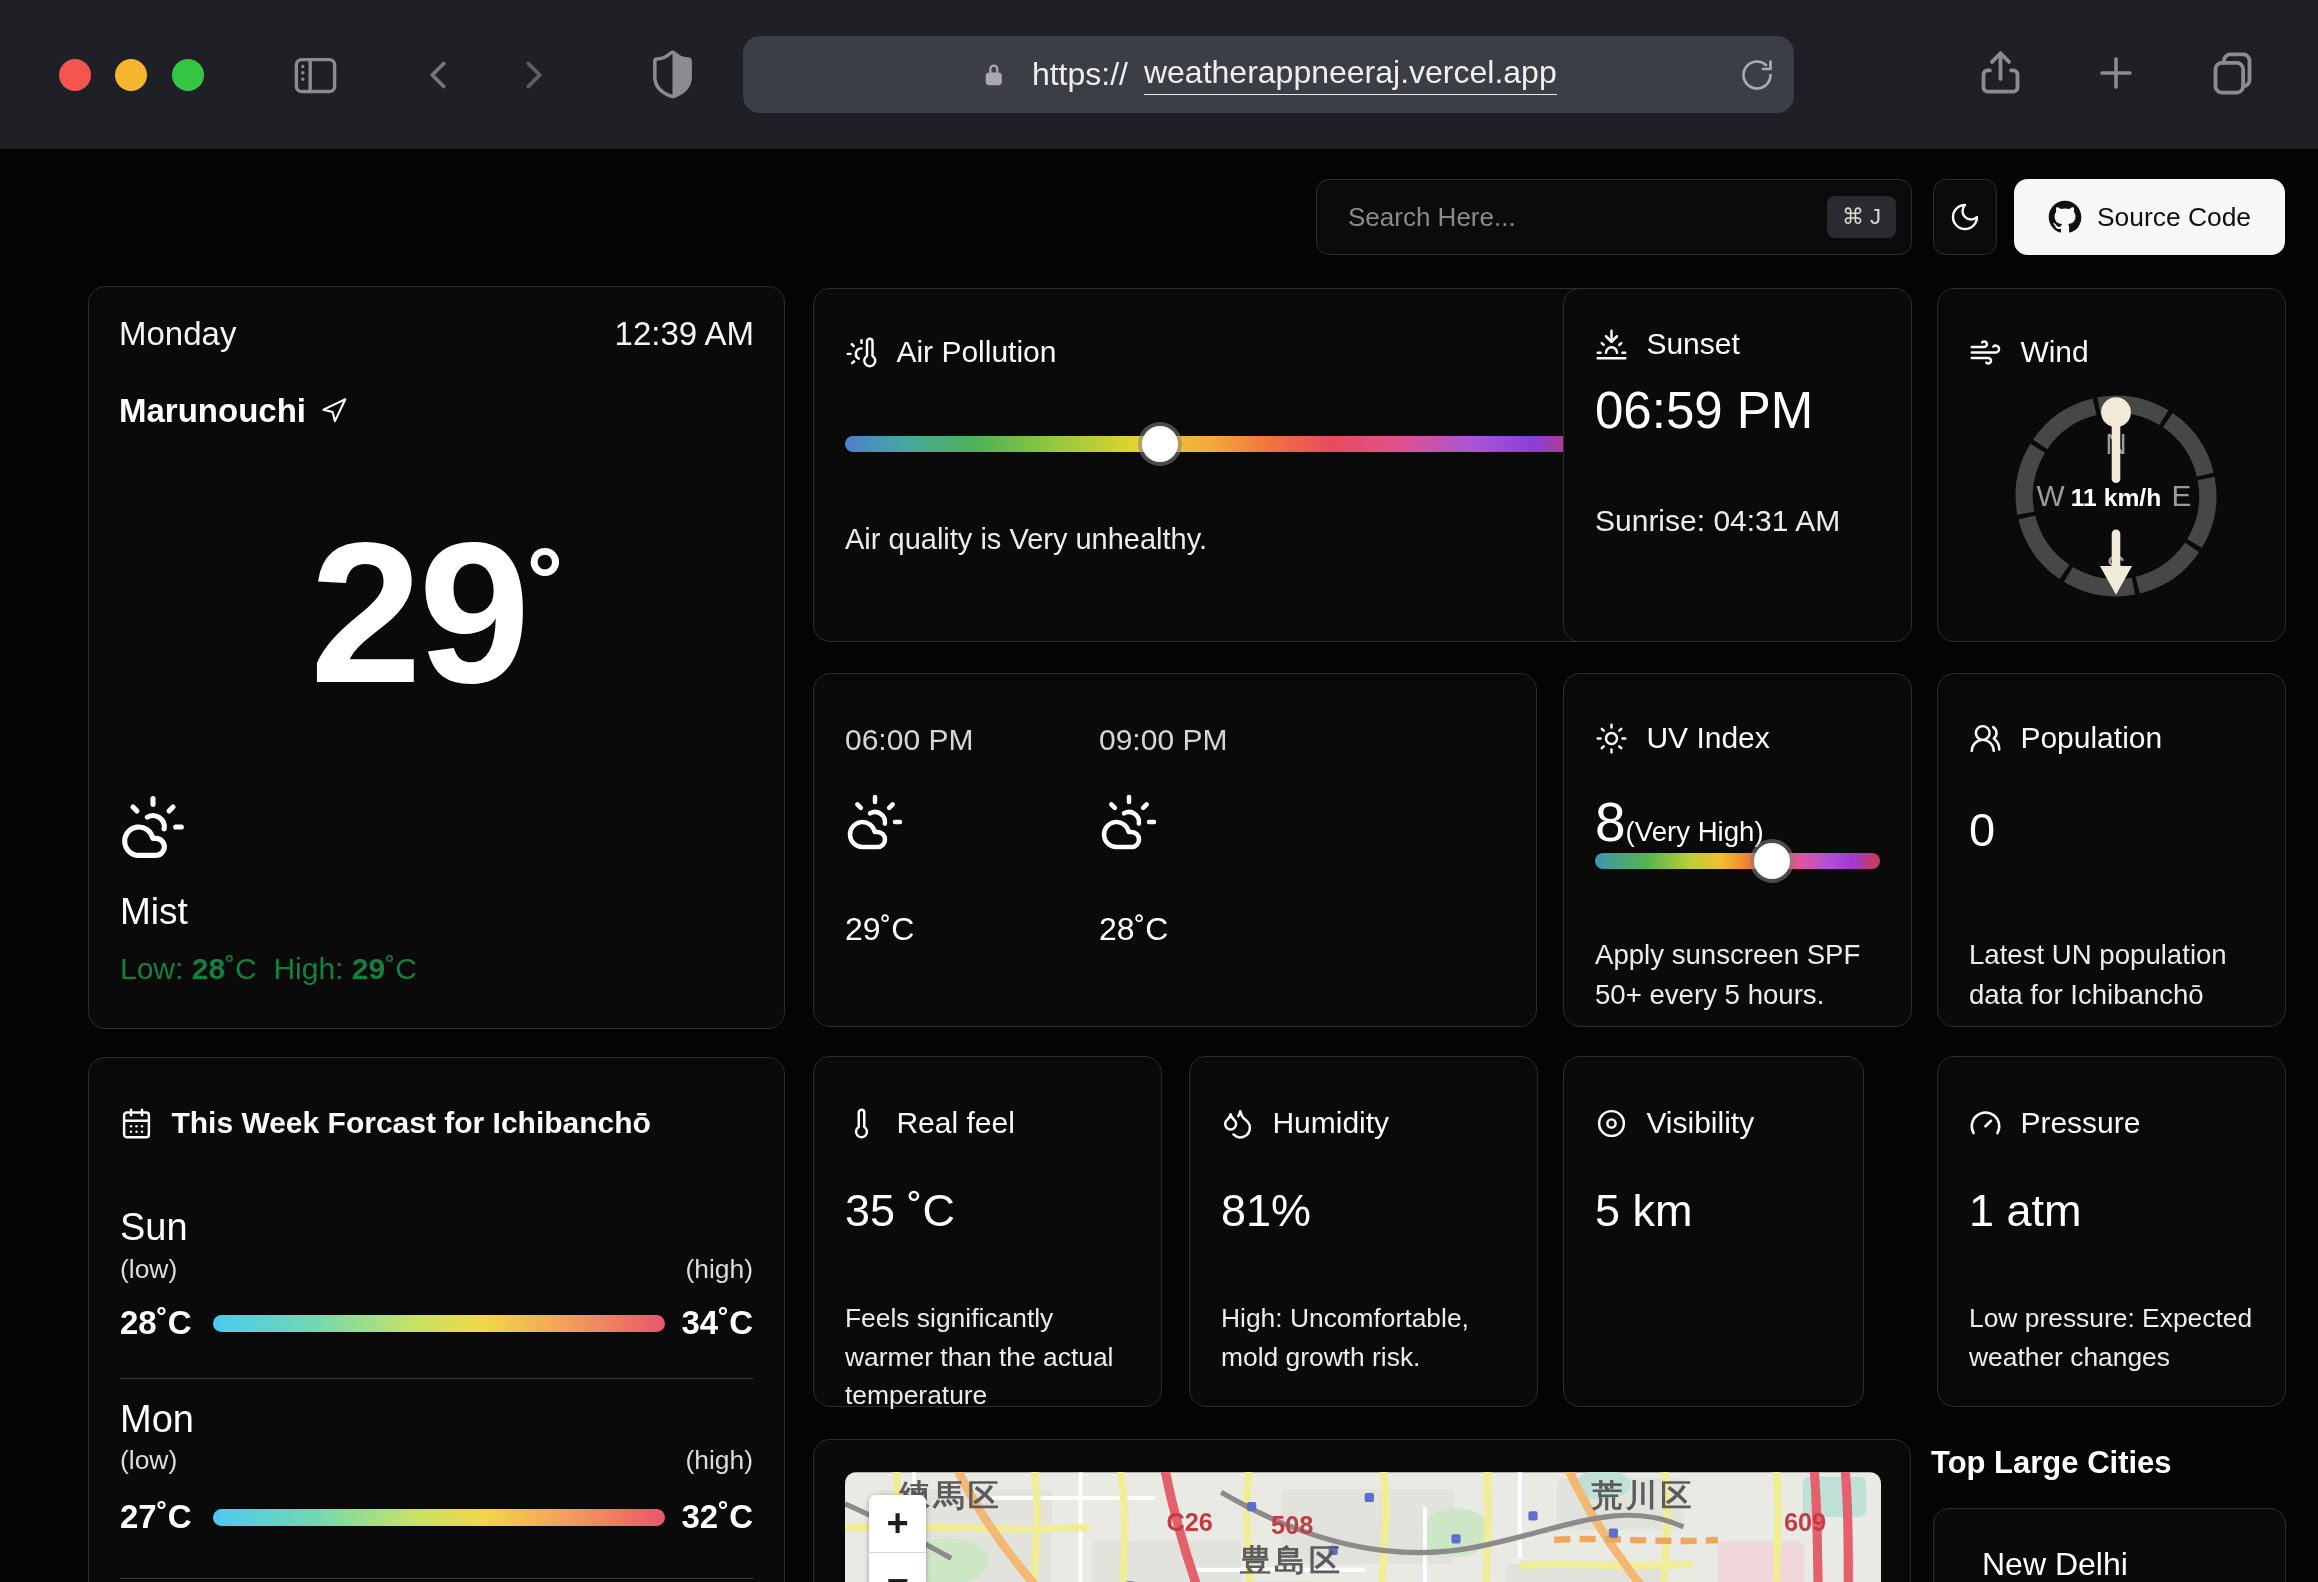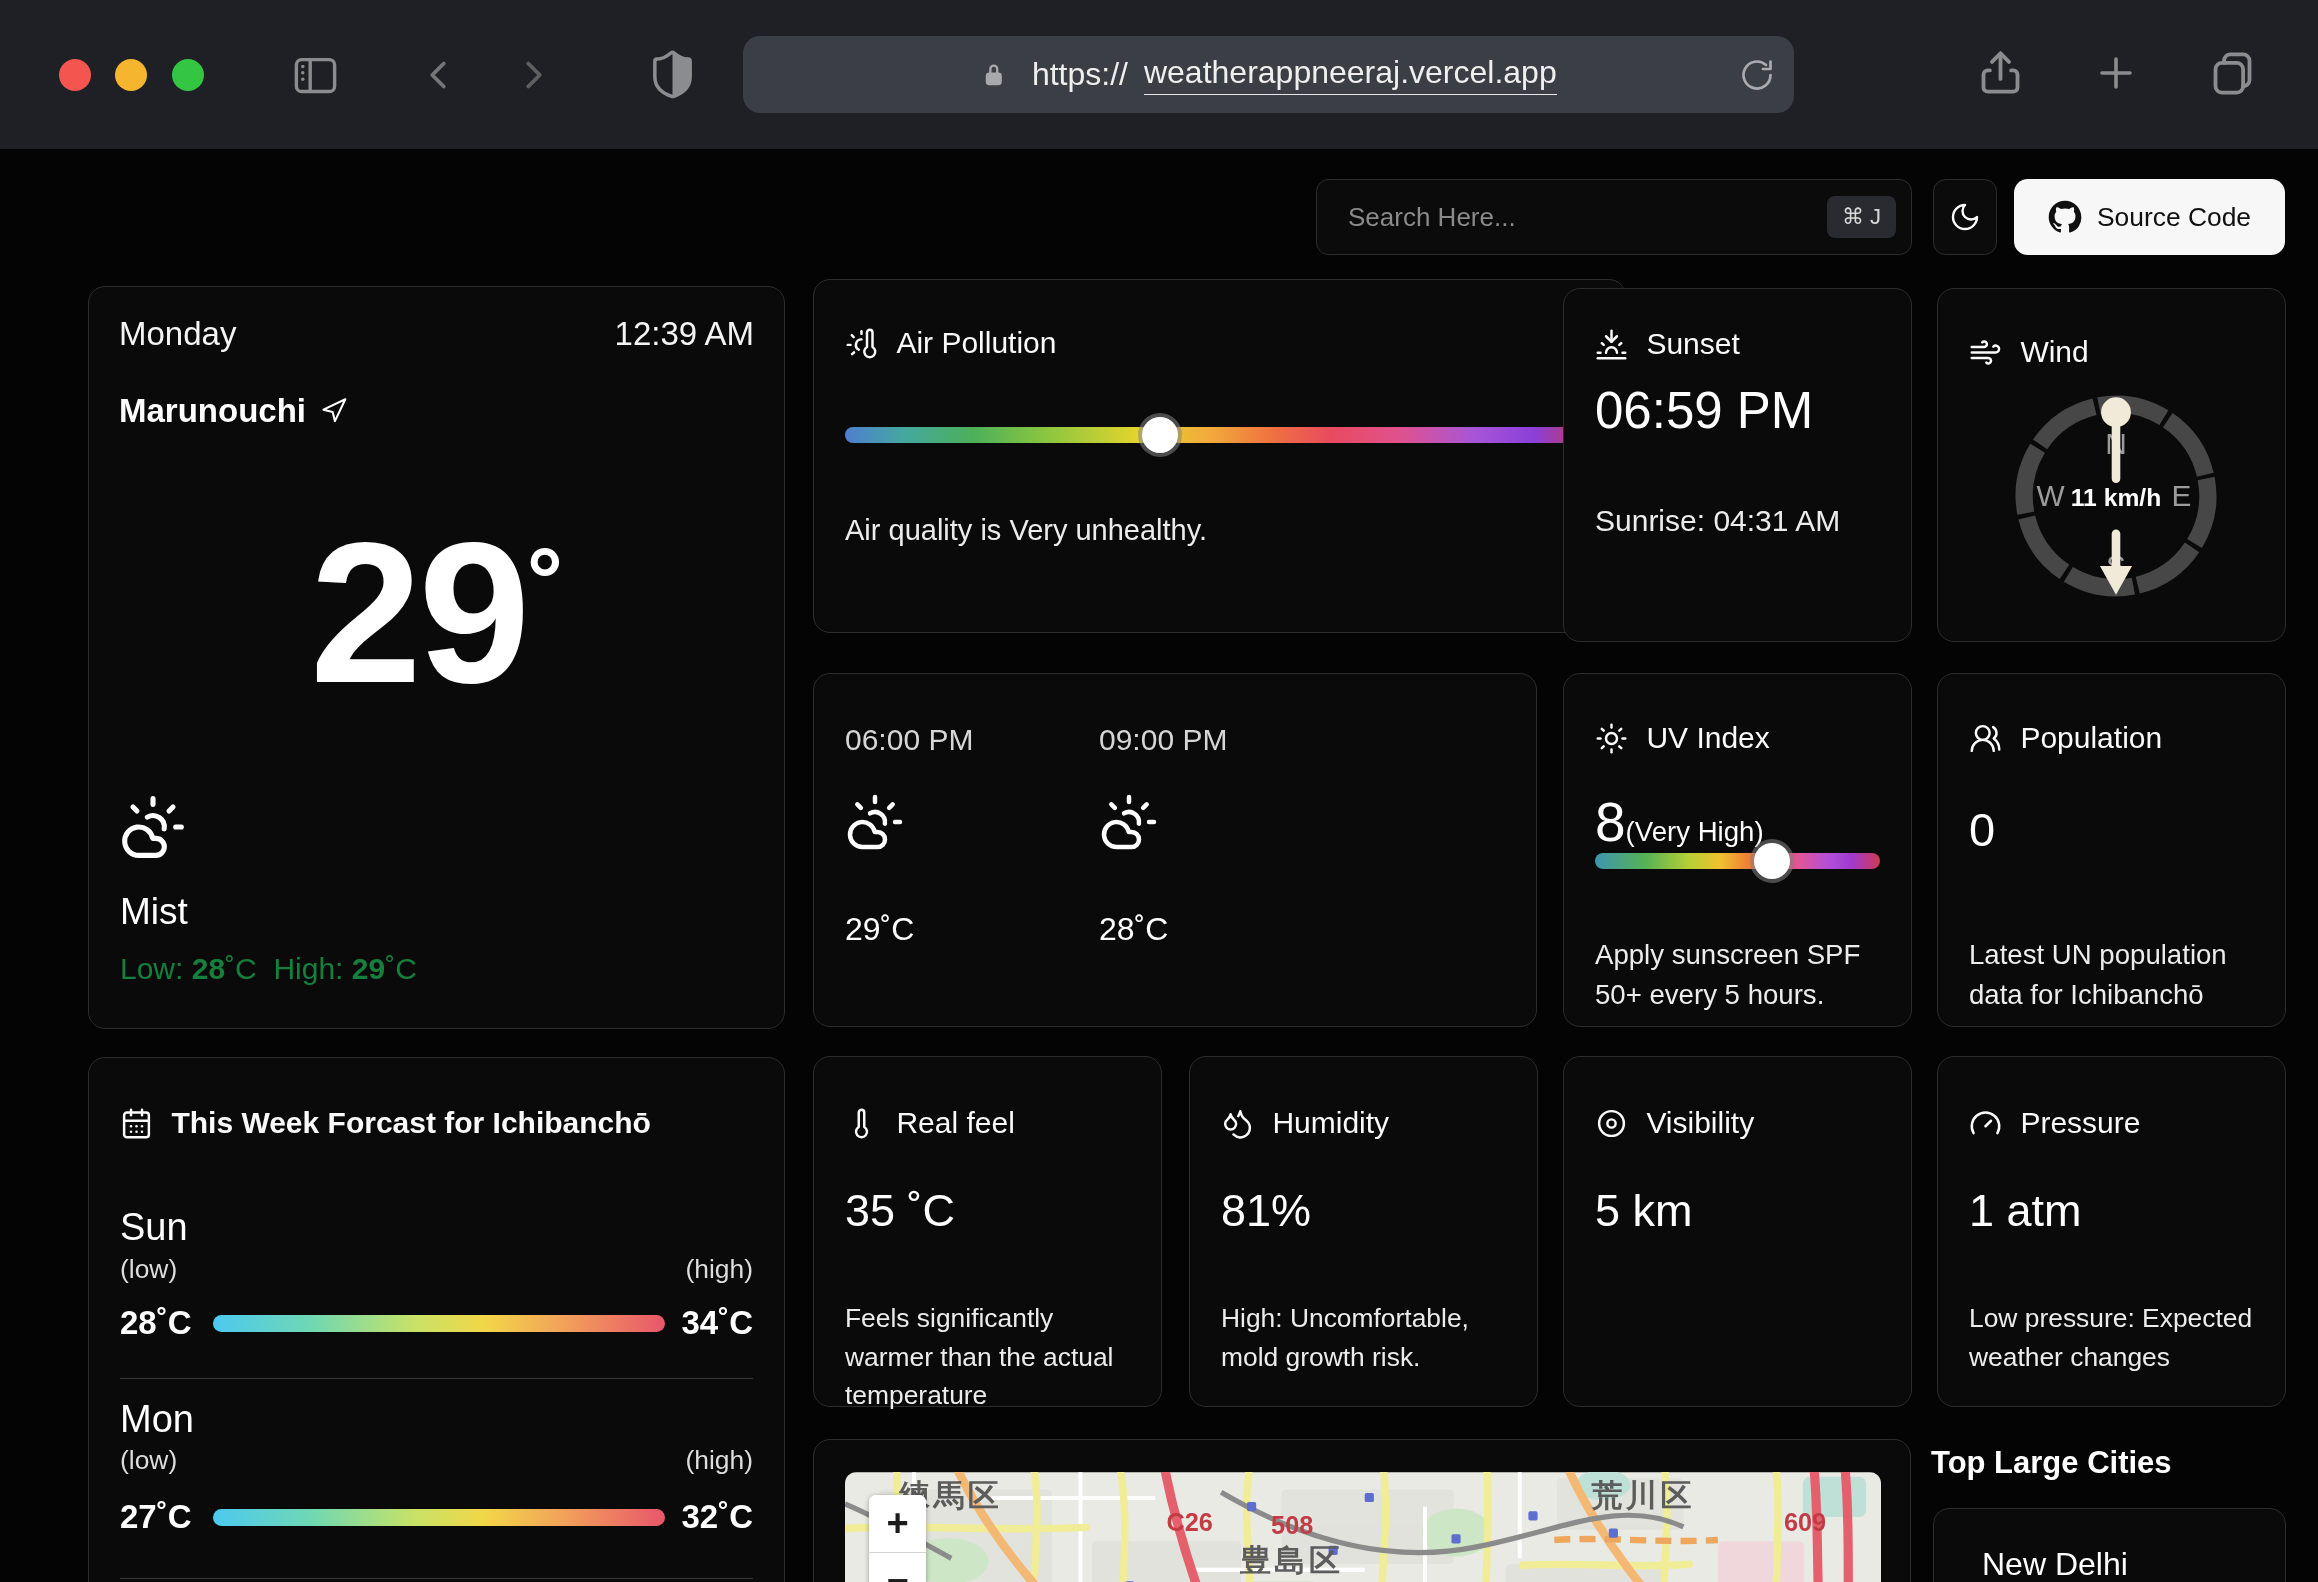--- a/index.html
+++ b/index.html
@@ -356,21 +356,21 @@
     <span>(high)</span>
   </div>
   <div class="wk-row" style="top:441px">
     <span class="wk-temp">27˚C</span>
     <span class="wk-bar"></span>
     <span class="wk-temp hi">32˚C</span>
   </div>
   <div class="wk-div" style="top:520px"></div>
 </div>
 
-<div class="card" style="left:813px;top:279px;width:813px;height:354px">
+<div class="card" style="left:813px;top:288px;width:813px;height:354px">
   <div class="card-title" style="top:46px">
     <span>
         <svg width="33" height="33" viewBox="0 0 24 24">
           <use href="#i-thermo-sun"></use>
         </svg>
       </span>
     <span>Air Pollution</span>
   </div>
   <div class="track" style="left:31px;right:31px;top:147px;background:var(--aqi_gradient)">
     <span class="knob" style="left: calc(42% - 18px);"></span>
@@ -486,21 +486,21 @@
         <svg width="33" height="33" viewBox="0 0 24 24">
           <use href="#i-drops"></use>
         </svg>
       </span>
     <span>Humidity</span>
   </div>
   <div class="metric-value" style="top:128px">81%</div>
   <div class="note" style="top:242px;font-size:26.4px">High: Uncomfortable, mold growth risk.</div>
 </div>
 
-<div class="card" style="left:1563px;top:1056px;width:349px;height:351px">
+<div class="card" style="left:1563px;top:1056px;width:301px;height:351px">
   <div class="card-title" style="top:49px">
     <span>
         <svg width="33" height="33" viewBox="0 0 24 24">
           <use href="#i-visib"></use>
         </svg>
       </span>
     <span>Visibility</span>
   </div>
   <div class="metric-value" style="top:128px">5 km</div>
 </div>

